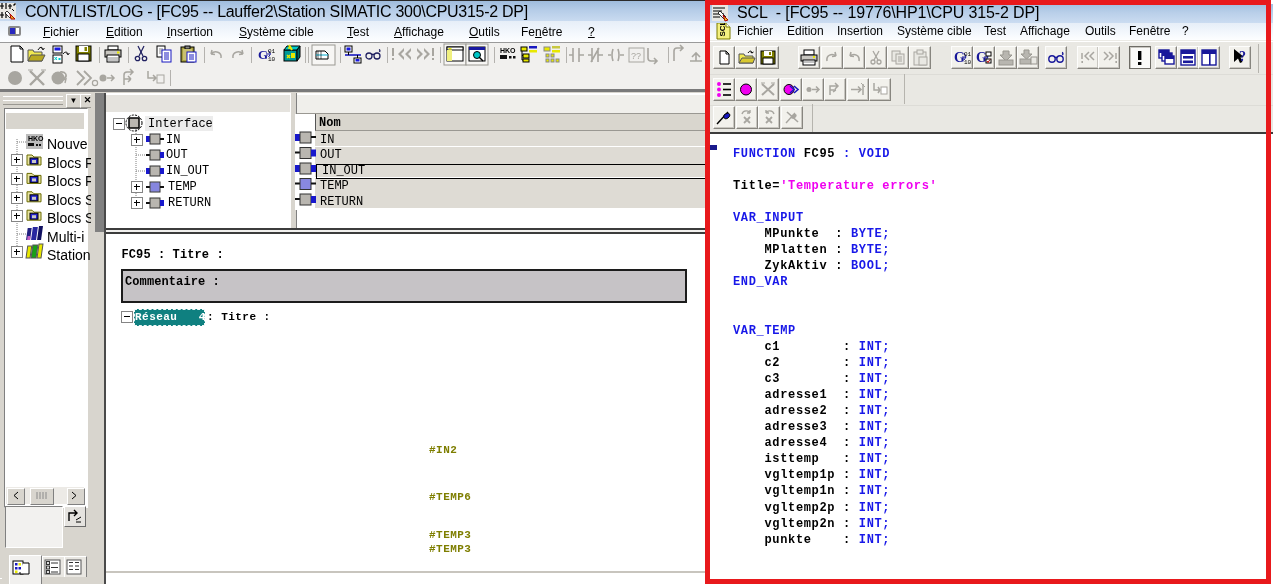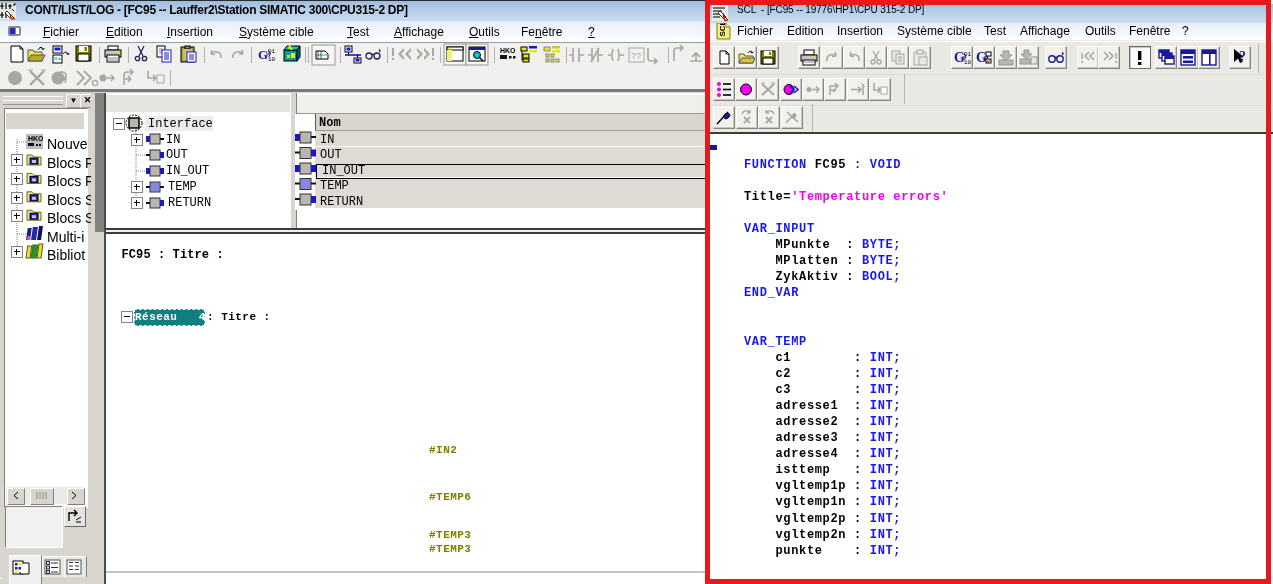--- a/index.html
+++ b/index.html
@@ -1,21 +1,21 @@
 <!DOCTYPE html>
 <html><head>
 <meta charset="utf-8">
 <style>
 html,body{margin:0;padding:0;}
 body{width:1273px;height:584px;overflow:hidden;position:relative;font-family:"Liberation Sans",sans-serif;background:#fff;}
 .abs{position:absolute;}
 
 #lw{left:0;top:0;width:711px;height:584px;background:#F1F0EE;}
 #lw-title{left:0;top:0;width:711px;height:21px;background:linear-gradient(180deg,#9FBCDD 0%,#B6CDE8 45%,#CBDCF1 100%);border-top:1px solid #2b2b2b;}
-#lw-title .ttext{left:25px;top:2px;font-size:12px;letter-spacing:-0.28px;color:#000;white-space:pre;font-weight:bold;}
+#lw-title .ttext{left:25px;top:2px;font-size:16px;letter-spacing:-0.28px;color:#000;white-space:pre;}
 #lw-menu{left:0;top:21px;width:711px;height:21px;background:linear-gradient(180deg,#E6EEF8 0%,#F4F8FD 60%,#FDFEFF 100%);border-bottom:1px solid #9a9a9a;}
 .mi{position:absolute;top:4px;font-size:12px;color:#000;white-space:nowrap;}
 #lw-tb1{left:0;top:43px;width:711px;height:24px;background:#F1F0EE;}
 #lw-tb2{left:0;top:67px;width:711px;height:22px;background:#F1F0EE;}
 #lw-edge{left:0;top:89px;width:711px;height:3px;background:#7A7A7A;border-bottom:1px solid #d8d5ce;}
 
 #dock{left:0;top:92px;width:91px;height:492px;background:#D8D5CE;}
 .grip{position:absolute;left:3px;width:60px;height:3px;border-top:1px solid #fff;border-bottom:1px solid #9a9892;}
 .dbtn{position:absolute;width:13px;height:12px;background:#D8D5CE;border:1px solid #9a9892;border-top-color:#fff;border-left-color:#fff;font-size:9px;text-align:center;line-height:11px;color:#000;}
 #dock-box{left:4px;top:16px;width:82px;height:398px;border:1px solid #808080;border-right-color:#fff;border-bottom-color:#fff;background:#fff;}
@@ -373,21 +373,21 @@
           <rect x="6" y="1" width="5" height="13" fill="#18A018" stroke="#555" transform="skewX(-8)"></rect>
           <rect x="12" y="0" width="4" height="14" fill="#E8E800" stroke="#555" transform="skewX(-8)"></rect>
         </g>
       </svg>
       <span class="titem" style="top:27px">Nouve</span>
       <span class="titem" style="top:45.5px">Blocs F</span>
       <span class="titem" style="top:64px">Blocs F</span>
       <span class="titem" style="top:82.5px">Blocs S</span>
       <span class="titem" style="top:101px">Blocs S</span>
       <span class="titem" style="top:119.5px">Multi-i</span>
-      <span class="titem" style="top:138px">Bibliot</span>
+      <span class="titem" style="top:138px">Station</span>
       <span class="plus plusv" style="left:6px;top:45px"></span>
       <span class="plus plusv" style="left:6px;top:64px"></span>
       <span class="plus plusv" style="left:6px;top:82.7px"></span>
       <span class="plus plusv" style="left:6px;top:101px"></span>
       <span class="plus plusv" style="left:6px;top:137.3px"></span>
 
       <div class="abs" style="left:1px;top:378px;width:78px;height:17px;background:#ECEAE6">
         <div class="sbtn" style="left:1px;top:1px"></div>
         <div class="sbtn" style="left:61px;top:1px"></div>
         <div class="sbtn" style="left:24px;top:1px;width:22px"></div>
@@ -554,20 +554,23 @@
     <span class="itext" style="left:62px;top:103px">RETURN</span>
     <span class="plus" style="left:7px;top:25px"></span>
     <span class="plus plusv" style="left:25px;top:41px"></span>
     <span class="plus plusv" style="left:25px;top:88px"></span>
     <span class="plus plusv" style="left:25px;top:104px"></span>
     <div class="abs" style="left:0;top:135px;width:601px;height:2px;background:#3c3c3c"></div>
   </div>
   <div class="abs" id="cpane">
 
     <span class="abs lcode" style="left:15.5px;top:14px;font-size:12px;letter-spacing:0.1px">FC95 : Titre :</span>
+    <div class="abs" id="comment-box">
+        <span class="abs lcode" style="left:2px;top:4px;font-size:12px;letter-spacing:0.1px">Commentaire :</span>
+      </div>
     <span class="plus" style="left:15px;top:77px;background:#fff"></span>
     <div class="abs" style="left:27.5px;top:75px;width:69px;height:15px;background:#0F8080;border:1px dashed #F0F8F8"></div>
     <span class="abs lcode" style="left:29px;top:77px;color:#fff">Réseau   4</span>
     <span class="abs lcode" style="left:101px;top:77px">: Titre :</span>
     <span class="abs lcode olive" style="left:323px;top:210px">#IN2</span>
     <span class="abs lcode olive" style="left:323px;top:257px">#TEMP6</span>
     <span class="abs lcode olive" style="left:323px;top:295px">#TEMP3</span>
     <span class="abs lcode olive" style="left:323px;top:309px">#TEMP3</span>
     <div class="abs" style="left:0px;top:337px;width:601px;height:1.5px;background:#C8C5BE"></div>
   </div>
@@ -579,21 +582,21 @@
       <rect x="0" y="0" width="16" height="16" fill="#E9E8E3"></rect>
       <g stroke="#000">
           <line x1="1" y1="3" x2="13" y2="3"></line>
           <line x1="1" y1="6" x2="10" y2="6"></line>
           <line x1="1" y1="9" x2="12" y2="9"></line>
           <line x1="1" y1="12" x2="8" y2="12"></line>
         </g>
       <path d="M8 6 L14 12 L12 14 L6 8 Z" fill="#fff" stroke="#000" stroke-width="0.8"></path>
       <path d="M11 10 L16 15 L13 16 Z" fill="#E8C020" stroke="#B00000"></path>
     </svg>
-    <span class="abs" style="left:28px;top:-0.5px;font-size:10px;letter-spacing:-0.12px;color:#000;white-space:pre">SCL  - [FC95 -- 19776\HP1\CPU 315-2 DP]</span>
+    <span class="abs" style="left:28px;top:-0.5px;font-size:16px;letter-spacing:-0.12px;color:#000;white-space:pre">SCL  - [FC95 -- 19776\HP1\CPU 315-2 DP]</span>
   </div>
   <div class="abs" id="rw-menu">
     <svg class="abs" style="left:7px;top:0px" width="15" height="17">
       <path d="M1 0 L10 0 L14 4 L14 16 L1 16 Z" fill="#F4F080" stroke="#7a7a00"></path>
       <path d="M10 0 L10 4 L14 4" fill="#fff" stroke="#7a7a00"></path>
       <text x="2.5" y="13" font-size="8" font-weight="bold" fill="#000" transform="rotate(-90 6 10)" font-family="Liberation Sans">SCL</text>
     </svg>
     <span class="mi" style="left:28px;top:1px">Fichier</span>
     <span class="mi" style="left:78px;top:1px">Edition</span>
     <span class="mi" style="left:128px;top:1px">Insertion</span>
@@ -792,21 +795,21 @@
         <path d="M7 10 L13 16 M13 10 L7 16" stroke="#A8A6A0" stroke-width="1.8"></path>
       </svg></div>
   <div class="rbtn" style="left:71.7px;top:102px"><svg width="20" height="21">
         <line x1="4" y1="16" x2="13" y2="6" stroke="#A8A6A0" stroke-width="1.4"></line>
         <path d="M9 9 C13 5 17 8 13 11 C10 13 8 11 9 9 Z" fill="#A8A6A0"></path>
         <line x1="5" y1="5" x2="16" y2="15" stroke="#A8A6A0" stroke-width="1.6"></line>
       </svg></div>
 
   <div class="abs" style="left:0;top:128px;width:564px;height:447px;background:#fff;border-top:2px solid #3c3c3c"></div>
   <div class="abs" style="left:1px;top:140.5px;width:7px;height:5px;background:#1A1A8C"></div>
-  <pre class="abs scode" style="left:19px;top:136.5px;margin:16px"><span class="kw">FUNCTION</span> FC95 <span class="kw">: VOID</span>
+  <pre class="abs scode" style="left:19px;top:136.5px;margin:5px"><span class="kw">FUNCTION</span> FC95 <span class="kw">: VOID</span>
 
 Title=<span class="str">'Temperature errors'</span>
 
 <span class="kw">VAR_INPUT</span>
     MPunkte  : <span class="kw">BYTE;</span>
     MPlatten : <span class="kw">BYTE;</span>
     ZykAktiv : <span class="kw">BOOL;</span>
 <span class="kw">END_VAR</span>
 
 

